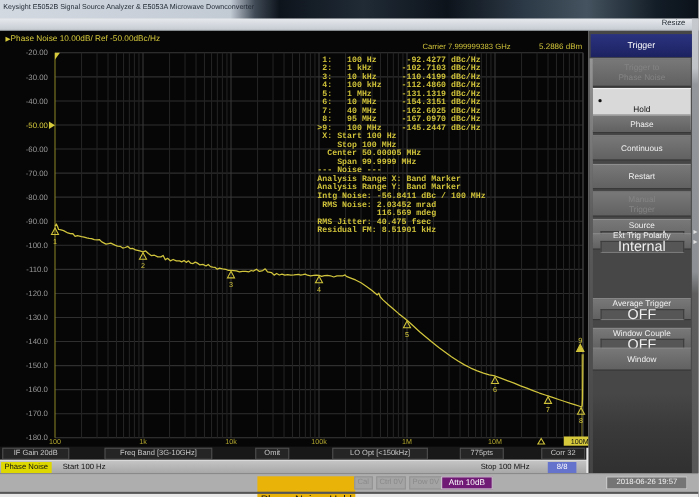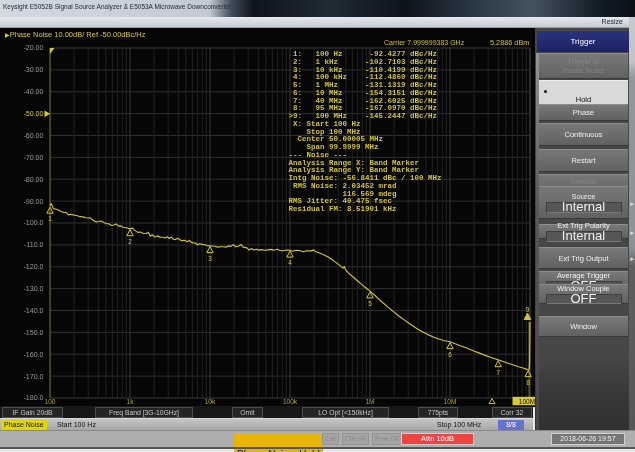--- a/index.html
+++ b/index.html
@@ -168,40 +168,39 @@
  <div class="abs" style="left:535px;top:28px;width:100px;height:402px;background:linear-gradient(#474747 0 330px,#3a3a3a 360px,#303030 402px)"></div>
  <div class="abs" style="left:536px;top:53px;width:3px;height:377px;background:linear-gradient(#969696,#5a5a5a 40%,#454545)"></div>
  <div class="abs" style="left:629px;top:17px;width:6px;height:413px;background:linear-gradient(#c6cacf 0px,#c0c4c9 45px,#93979b 60px,#8d9195 230px,#5e5e5e 250px,#575757 413px)"></div>
  <div class="abs" style="left:537px;top:31px;width:92px;height:21px;background:linear-gradient(#2b3380,#1c2260);color:#fff;font-size:8px;text-align:center;line-height:21px">Trigger</div>
  <div class="btn dis" style="top:53px;height:26px">Trigger to<br>Phase Noise</div>
  <div class="btn" style="top:80px;height:38px;background:#d9d9d9;color:#111;border-top-color:#eee;border-bottom-color:#aaa">Hold<span style="position:absolute;left:5px;top:9px;width:3px;height:3px;background:#111;border-radius:50%"></span></div>
  <div class="btn" style="top:104px;height:17px">Phase</div>
  <div class="btn" style="top:123px;height:23px">Continuous</div>
  <div class="btn" style="top:149px;height:23px">Restart</div>
  <div class="btn dis" style="top:174px;height:23px">Manual<br>Trigger</div>
- <div class="btn" style="top:186px;height:33px">Source<div class="val">Internal</div><span class="arr">▸</span></div>
- <div class="btn" style="top:224px;height:15px">Ext Trig Polarity<div class="val">Internal</div><span class="arr">▸</span></div>
- <div class="btn" style="top:247px;height:22px">Ext Trig Output<span class="arr">▸</span></div>
+ <div class="btn" style="top:199px;height:23px">Source<div class="val">Internal</div><span class="arr">▸</span></div>
+ <div class="btn" style="top:212px;height:15px">Ext Trig Polarity<div class="val">Internal</div><span class="arr">▸</span></div>
  <div class="btn" style="top:271px;height:20px">Average Trigger<div class="val">OFF</div></div>
- <div class="btn" style="top:284px;height:20px">Window Couple<div class="val">OFF</div></div>
+ <div class="btn" style="top:298px;height:20px">Window Couple<div class="val">OFF</div></div>
  <div class="btn" style="top:316px;height:21px">Window</div>
  <div class="abs" style="left:0;top:406px;width:533px;height:12px;background:#181818"></div>
  <div class="seg" style="left:2px;width:61px">IF Gain 20dB</div>
  <div class="seg" style="left:95px;width:98px">Freq Band [3G-10GHz]</div>
  <div class="seg" style="left:232px;width:31px">Omit</div>
  <div class="seg" style="left:302px;width:87px">LO Opt [&lt;150kHz]</div>
  <div class="seg" style="left:418px;width:40px">775pts</div>
  <div class="seg" style="left:492px;width:40px">Corr 32</div>
  <div class="abs" style="left:0;top:418px;width:533px;height:12px;background:linear-gradient(#c4c4c4,#a8a8a8);border-top:1px solid #d8d8d8;box-sizing:border-box">
    <div class="abs" style="left:1px;top:1px;background:#ded800;color:#111;font-size:7px;line-height:10px;padding:0 3px">Phase Noise</div>
    <div class="abs" style="left:57px;top:1px;color:#111;font-size:7px;line-height:10px">Start 100 Hz</div>
    <div class="abs" style="left:437px;top:1px;color:#111;font-size:7px;line-height:10px">Stop 100 MHz</div>
    <div class="abs" style="left:498px;top:1px;width:26px;background:#6673cd;color:#fff;font-size:7px;line-height:10px;text-align:center">8/8</div>
  </div>
  <div class="abs" style="left:0;top:430px;width:635px;height:17px;background:#aeaeae;border-top:1px solid #8a8a8a;box-sizing:border-box">
    <div class="abs" style="left:234px;top:2px;background:#eab308;color:#111;font-size:10px;line-height:11px;padding:16px 3px">Phase Noise: Hold</div>
    <div class="abs" style="left:322px;top:2px;color:#8a8a8a;font-size:7px;line-height:10px;background:#a4a4a4;border:1px solid #939393;padding:0 2px">Cal</div>
    <div class="abs" style="left:342px;top:2px;color:#8a8a8a;font-size:7px;line-height:10px;background:#a4a4a4;border:1px solid #939393;padding:0 2px">Ctrl 0V</div>
    <div class="abs" style="left:372px;top:2px;color:#8a8a8a;font-size:7px;line-height:10px;background:#a4a4a4;border:1px solid #939393;padding:0 2px">Pow 0V</div>
-   <div class="abs" style="left:401px;top:2px;background:#ef4444;border:1px solid #cfcfcf;color:#fff;font-size:7.5px;line-height:10px;padding:0 19px">Attn 10dB</div>
+   <div class="abs" style="left:401px;top:2px;background:#701a75;border:1px solid #cfcfcf;color:#fff;font-size:7.5px;line-height:10px;padding:0 6px">Attn 10dB</div>
    <div class="abs" style="left:551px;top:2px;width:72px;background:#757575;border:1px solid #cfcfcf;color:#f2f2f2;font-size:7px;line-height:10px;text-align:center">2018-06-26 19:57</div>
  </div>
  <div class="abs" style="left:0;top:447px;width:635px;height:2px;background:#555"></div>
 </div>
 </body></html>

